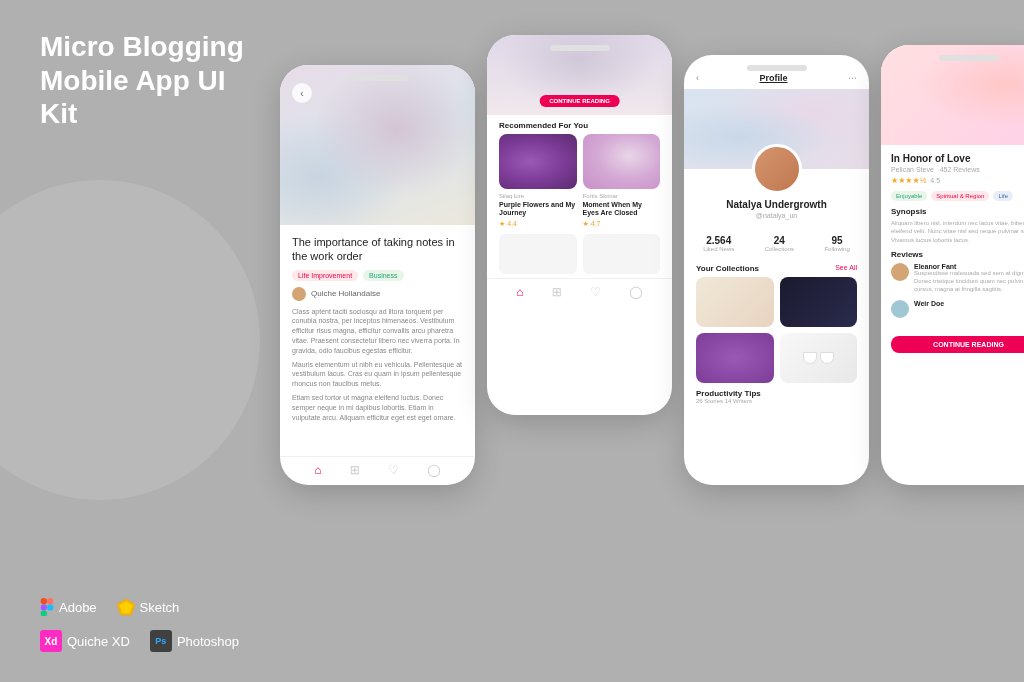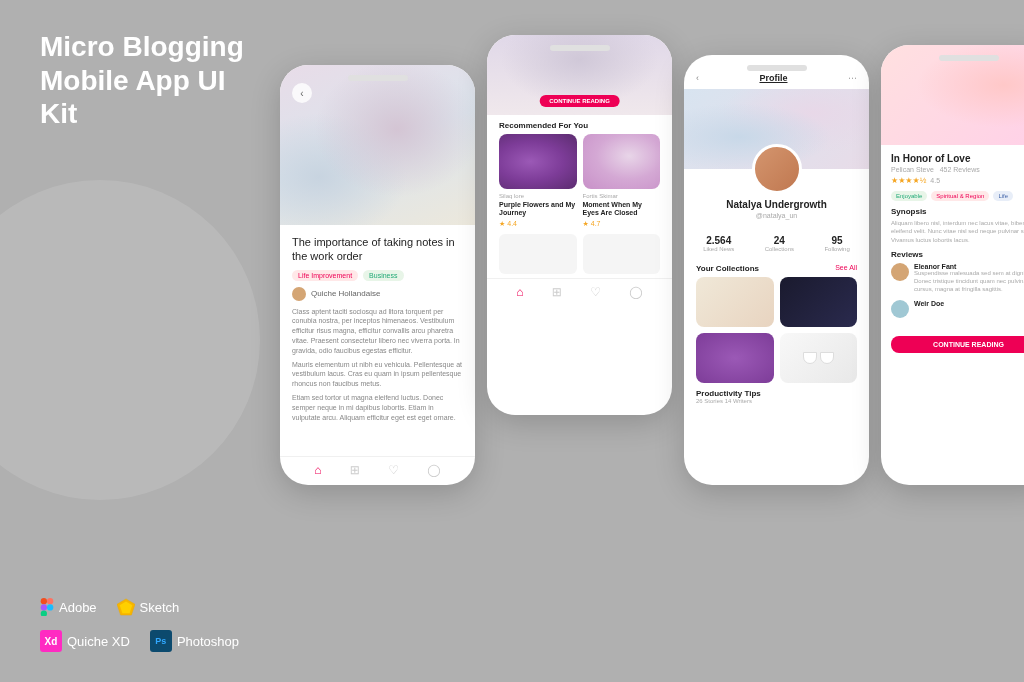--- a/index.html
+++ b/index.html
@@ -67,21 +67,21 @@
       height: 22px;
       border-radius: 5px;
       display: flex;
       align-items: center;
       justify-content: center;
       font-size: 13px;
       font-weight: 900;
       flex-shrink: 0;
     }
     .tool-xd { background: #FF2BC2; color: #fff; font-size: 10px; font-weight: 900; border-radius: 3px; }
-    .tool-ps { background: #0c4a6e; color: #31A8FF; font-size: 9px; font-weight: 900; border-radius: 3px; }
+    .tool-ps { background: #404040; color: #31A8FF; font-size: 9px; font-weight: 900; border-radius: 3px; }
 
     
     .phones-area {
       flex: 1;
       display: flex;
       gap: 12px;
       align-items: flex-start;
       padding-top: 5px;
     }
 

